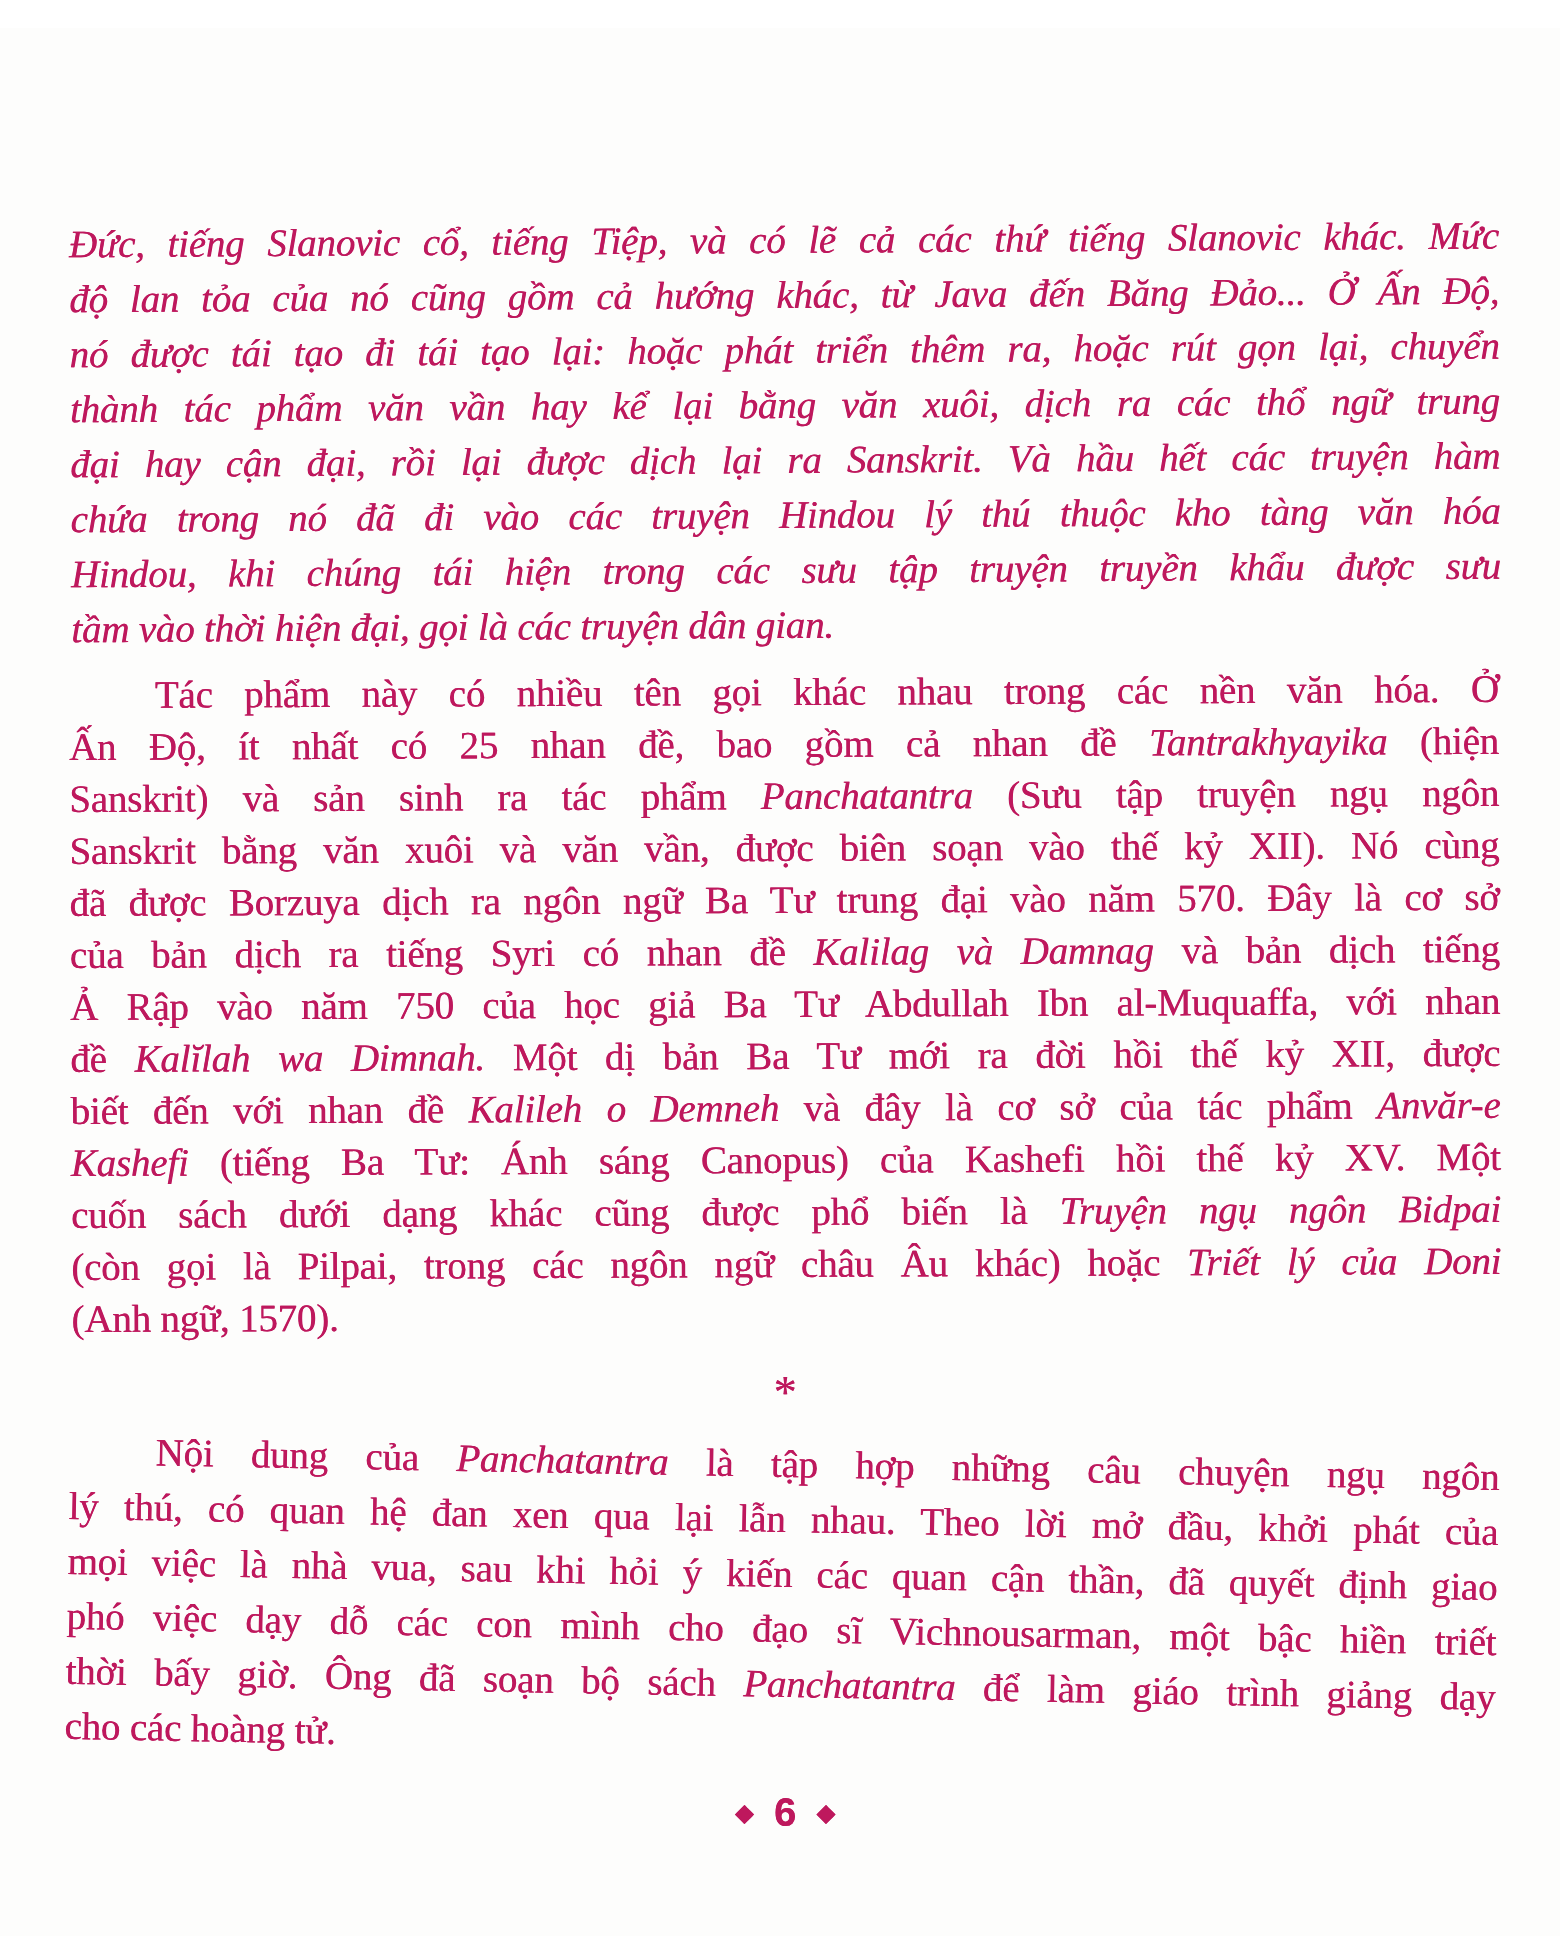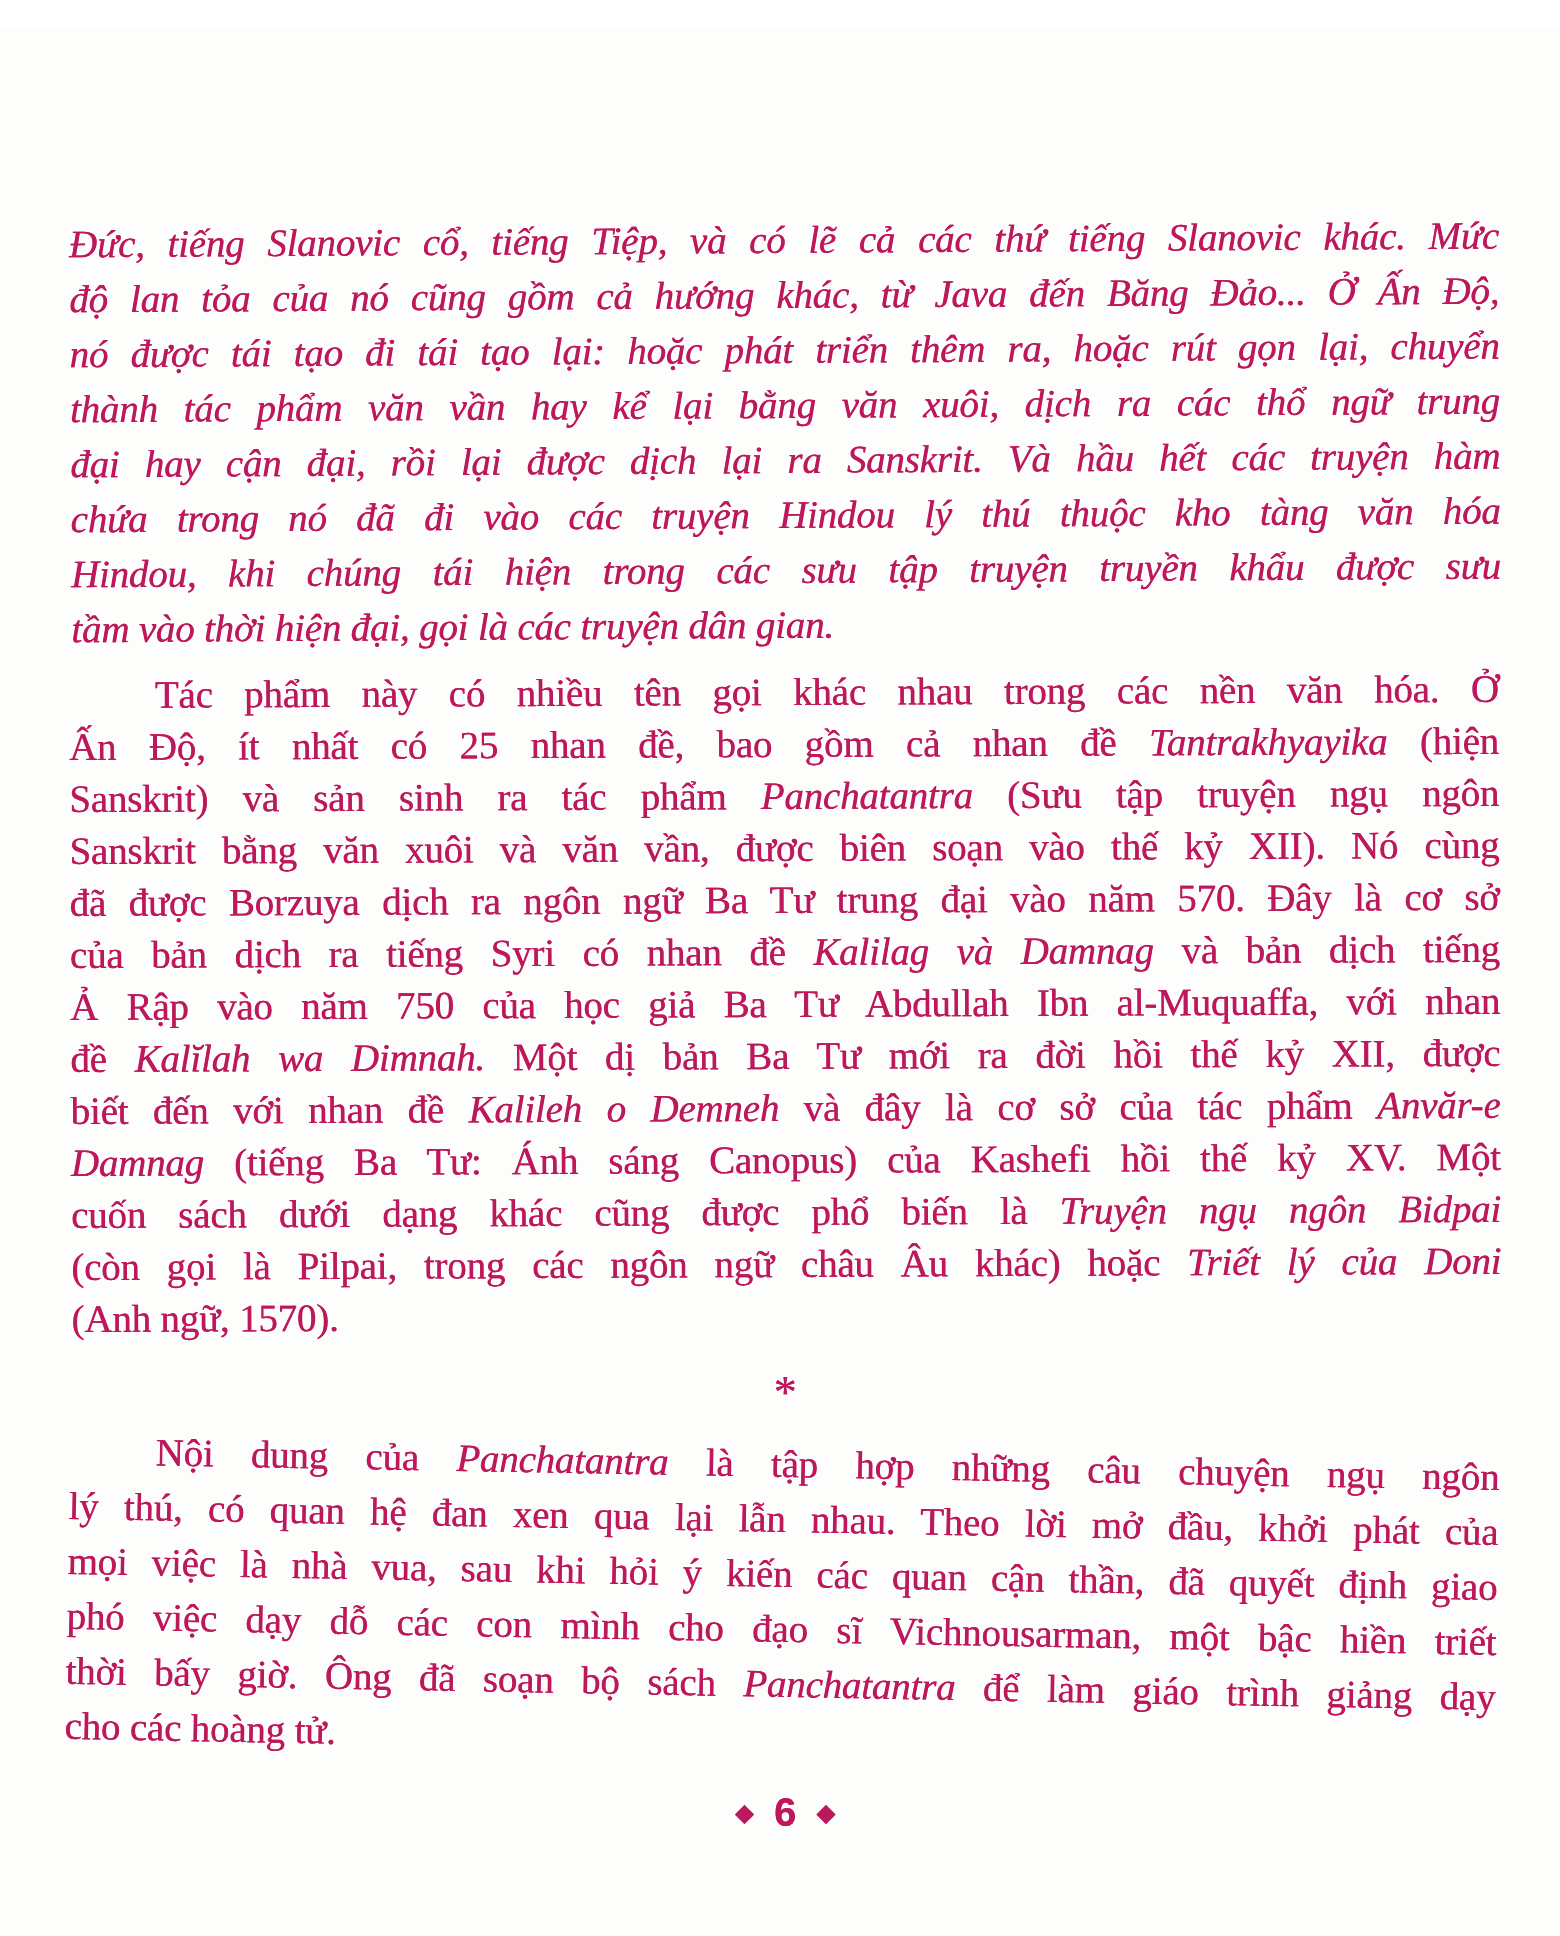--- a/index.html
+++ b/index.html
@@ -80,21 +80,21 @@
       <div class="para para-1">
         <div class="line first"><span>Tác phẩm này có nhiều tên gọi khác nhau trong các nền văn hóa. Ở</span></div>
         <div class="line"><span>Ấn Độ, ít nhất có 25 nhan đề, bao gồm cả nhan đề </span><span class="it">Tantrakhyayika</span><span> (hiện</span></div>
         <div class="line"><span>Sanskrit) và sản sinh ra tác phẩm </span><span class="it">Panchatantra</span><span> (Sưu tập truyện ngụ ngôn</span></div>
         <div class="line"><span>Sanskrit bằng văn xuôi và văn vần, được biên soạn vào thế kỷ XII). Nó cùng</span></div>
         <div class="line"><span>đã được Borzuya dịch ra ngôn ngữ Ba Tư trung đại vào năm 570. Đây là cơ sở</span></div>
         <div class="line"><span>của bản dịch ra tiếng Syri có nhan đề </span><span class="it">Kalilag và Damnag</span><span> và bản dịch tiếng</span></div>
         <div class="line"><span>Ả Rập vào năm 750 của học giả Ba Tư Abdullah Ibn al-Muquaffa, với nhan</span></div>
         <div class="line"><span>đề </span><span class="it">Kalĭlah wa Dimnah.</span><span> Một dị bản Ba Tư mới ra đời hồi thế kỷ XII, được</span></div>
         <div class="line"><span>biết đến với nhan đề </span><span class="it">Kalileh o Demneh</span><span> và đây là cơ sở của tác phẩm </span><span class="it">Anvăr-e</span></div>
-        <div class="line"><span class="it">Damnag</span><span> (tiếng Ba Tư: Ánh sáng Canopus) của Kashefi hồi thế kỷ XV. Một</span></div>
+        <div class="line"><span class="it">Kashefi</span><span> (tiếng Ba Tư: Ánh sáng Canopus) của Kashefi hồi thế kỷ XV. Một</span></div>
         <div class="line"><span>cuốn sách dưới dạng khác cũng được phổ biến là </span><span class="it">Truyện ngụ ngôn Bidpai</span></div>
         <div class="line"><span>(còn gọi là Pilpai, trong các ngôn ngữ châu Âu khác) hoặc </span><span class="it">Triết lý của Doni</span></div>
         <div class="line last"><span>(Anh ngữ, 1570).</span></div>
       </div>
       <div class="separator">*</div>
       <div class="para para-2">
         <div class="line first"><span>Nội dung của </span><span class="it">Panchatantra</span><span> là tập hợp những câu chuyện ngụ ngôn</span></div>
         <div class="line"><span>lý thú, có quan hệ đan xen qua lại lẫn nhau. Theo lời mở đầu, khởi phát của</span></div>
         <div class="line"><span>mọi việc là nhà vua, sau khi hỏi ý kiến các quan cận thần, đã quyết định giao</span></div>
         <div class="line"><span>phó việc dạy dỗ các con mình cho đạo sĩ Vichnousarman, một bậc hiền triết</span></div>

